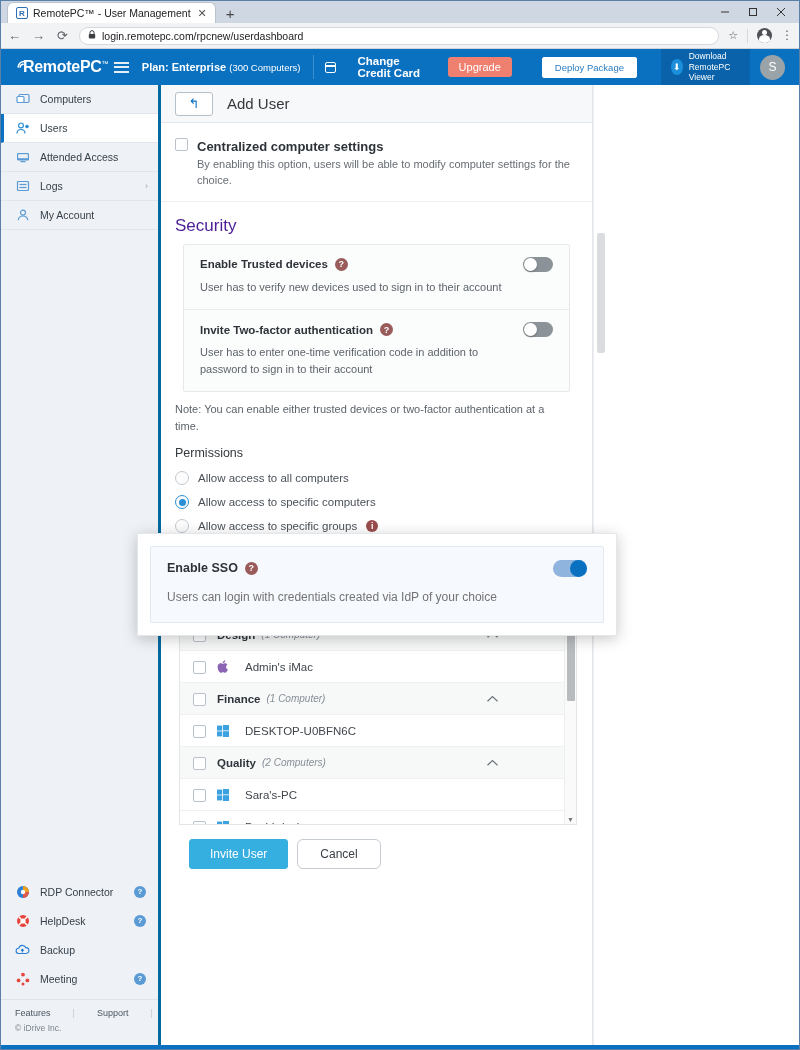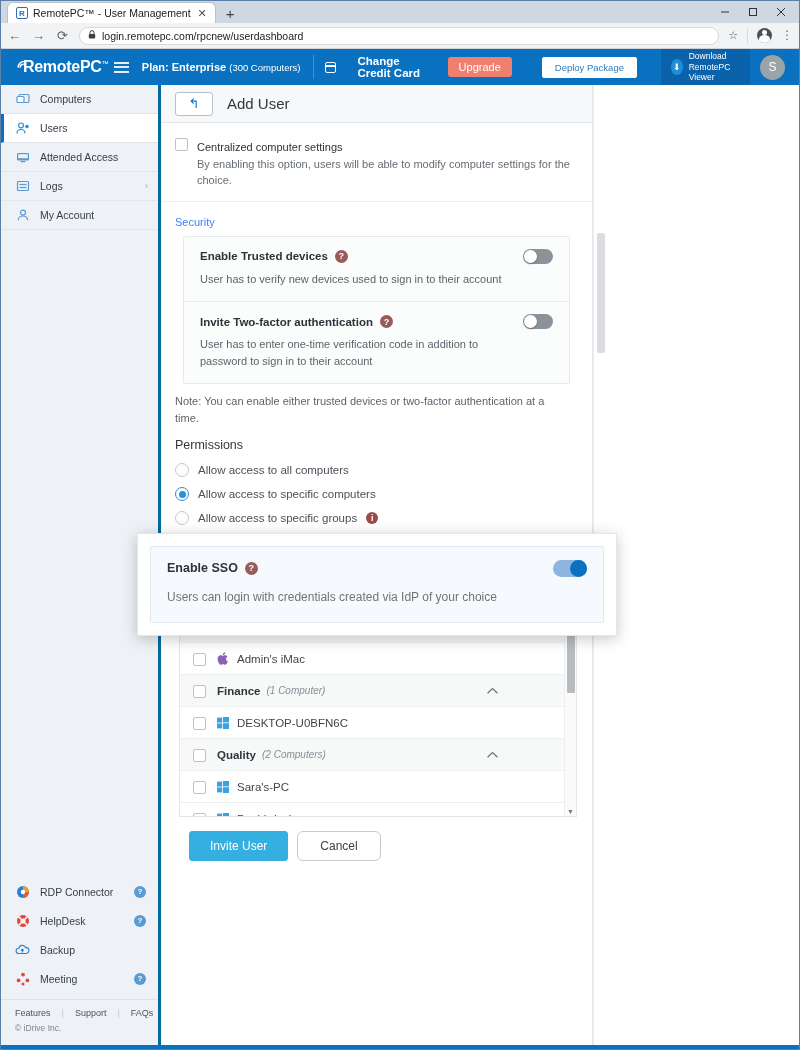--- a/index.html
+++ b/index.html
@@ -137,21 +137,21 @@
   .side-item2 {
     height: 29px; display: flex; align-items: center; gap: 10px;
     padding: 0 12px 0 14px; font-size: 10.5px; color: #37404a;
   }
   .qbadge {
     margin-left: auto; width: 12px; height: 12px; border-radius: 50%;
     background: #5b9bd5; color: #fff; font-size: 8px; font-weight: bold;
     display: flex; align-items: center; justify-content: center;
   }
   .side-links {
-    display: flex; gap: 11px; padding: 8px 0 3px 14px; font-size: 9px; color: #4a5560;
+    display: flex; gap: 22px; padding: 8px 0 3px 14px; font-size: 9px; color: #4a5560;
     border-top: 1px solid #dfe3e9; margin-top: 6px; align-items: center;
   }
   .side-links span.sep { color: #c3c9d1; }
   .copyright { font-size: 8.5px; color: #7b848d; padding: 2px 0 8px 14px; }
 
   
   .content {
     flex: 1; background: #fff; position: relative; overflow: hidden; display: flex;
   }
   .panel { width: 432px; border-right: 1px solid #e3e6ea; position: relative; }
@@ -164,24 +164,24 @@
     background: #fff; display: flex; align-items: center; justify-content: center;
     color: #0a71c0; font-size: 13px;
   }
   .page-title { font-size: 15px; color: #33383d; }
 
   .row-check { display: flex; padding: 14px 14px 12px 14px; gap: 9px; border-bottom: 1px solid #eceef1; }
   .cbx {
     width: 13px; height: 13px; border: 1px solid #b9c1ca; border-radius: 2px;
     background: #fff; flex: none; margin-top: 1px;
   }
-  .cbx-lbl { font-size: 11px; font-weight: normal; color: #2d3338; }
+  .cbx-lbl { font-size: 13px; font-weight: bold; color: #2d3338; }
   .cbx-sub { font-size: 11px; color: #666d74; line-height: 1.45; margin-top: 2px; }
 
-  .sect-title { font-size: 11px; color: #3b82f6; padding: 14px 0 8px 14px; }
+  .sect-title { font-size: 17px; color: #4c1d95; padding: 14px 0 8px 14px; }
 
   .card-group {
     margin: 0 22px 0 22px; border: 1px solid #e6e8eb; background: #fbfcfc; border-radius: 2px;
   }
   .card-item { padding: 13px 16px 14px 16px; position: relative; }
   .card-item + .card-item { border-top: 1px solid #e9ebee; }
   .card-hd { display: flex; align-items: center; gap: 7px; }
   .card-ttl { font-size: 11.5px; font-weight: bold; color: #2d3338; }
   .help {
     width: 13px; height: 13px; border-radius: 50%; background: #9a5b5b; color: #fff;
@@ -237,21 +237,21 @@
   .trow {
     height: 32px; display: flex; align-items: center; padding: 0 10px 0 13px;
     border-bottom: 1px solid #eef0f1; font-size: 11.5px; color: #3f464d;
   }
   .trow.grp { background: #f7f8f8; }
   .grp-name { font-weight: bold; font-size: 11.5px; color: #2f353b; margin-left: 11px; }
   .grp-count { font-size: 10px; color: #878f97; font-style: italic; margin-left: 6px; }
   .chev-up { margin-left: auto; color: #6b737b; font-size: 11px; margin-right: 67px; }
   .win-ico { margin-left: 11px; width: 12px; height: 12px; flex: none; }
   .mac-ico { margin-left: 11px; width: 12px; height: 13px; flex: none; color: #8a63b5; font-size: 12px; line-height: 1; }
-  .item-name { margin-left: 8px; }
+  .item-name { margin-left: 16px; }
 
   .inner-sb {
     position: absolute; right: 0; top: 0; width: 12px; height: 205px;
     background: #fafafa; border-left: 1px solid #eceef0;
     display: flex; flex-direction: column; align-items: center;
   }
   .sb-arrow { font-size: 7px; color: #777; padding: 1px 0; }
   .inner-thumb {
     width: 8px; height: 72px; background: #b9bcbf; border-radius: 1px; margin-top: 1px;
   }

